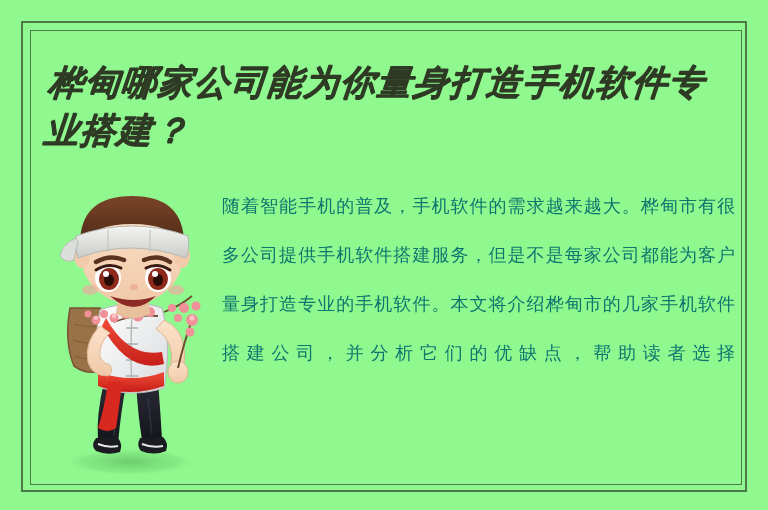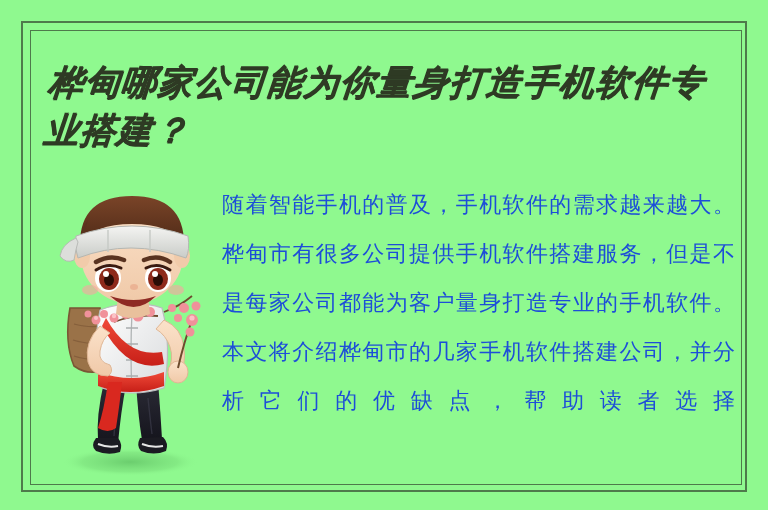--- a/index.html
+++ b/index.html
@@ -57,27 +57,27 @@
   }
 
   
   .body-copy {
     position: absolute;
     left: 222px;
     top: 182px;
     width: 514px;
     height: 300px;
     overflow: hidden;
-    color: #1d4ed8;
-    font-size: 22px;
+    color: #0f766e;
+    font-size: 18px;
     line-height: 49px;
     letter-spacing: 1px;
     text-align: justify;
     text-align-last: justify;
-    font-family: Liberation Mono, monospace;
+    font-family: Liberation Sans, sans-serif;
   }
 
   
   .mascot {
     position: absolute;
     left: 52px;
     top: 186px;
     width: 168px;
     height: 292px;
   }

